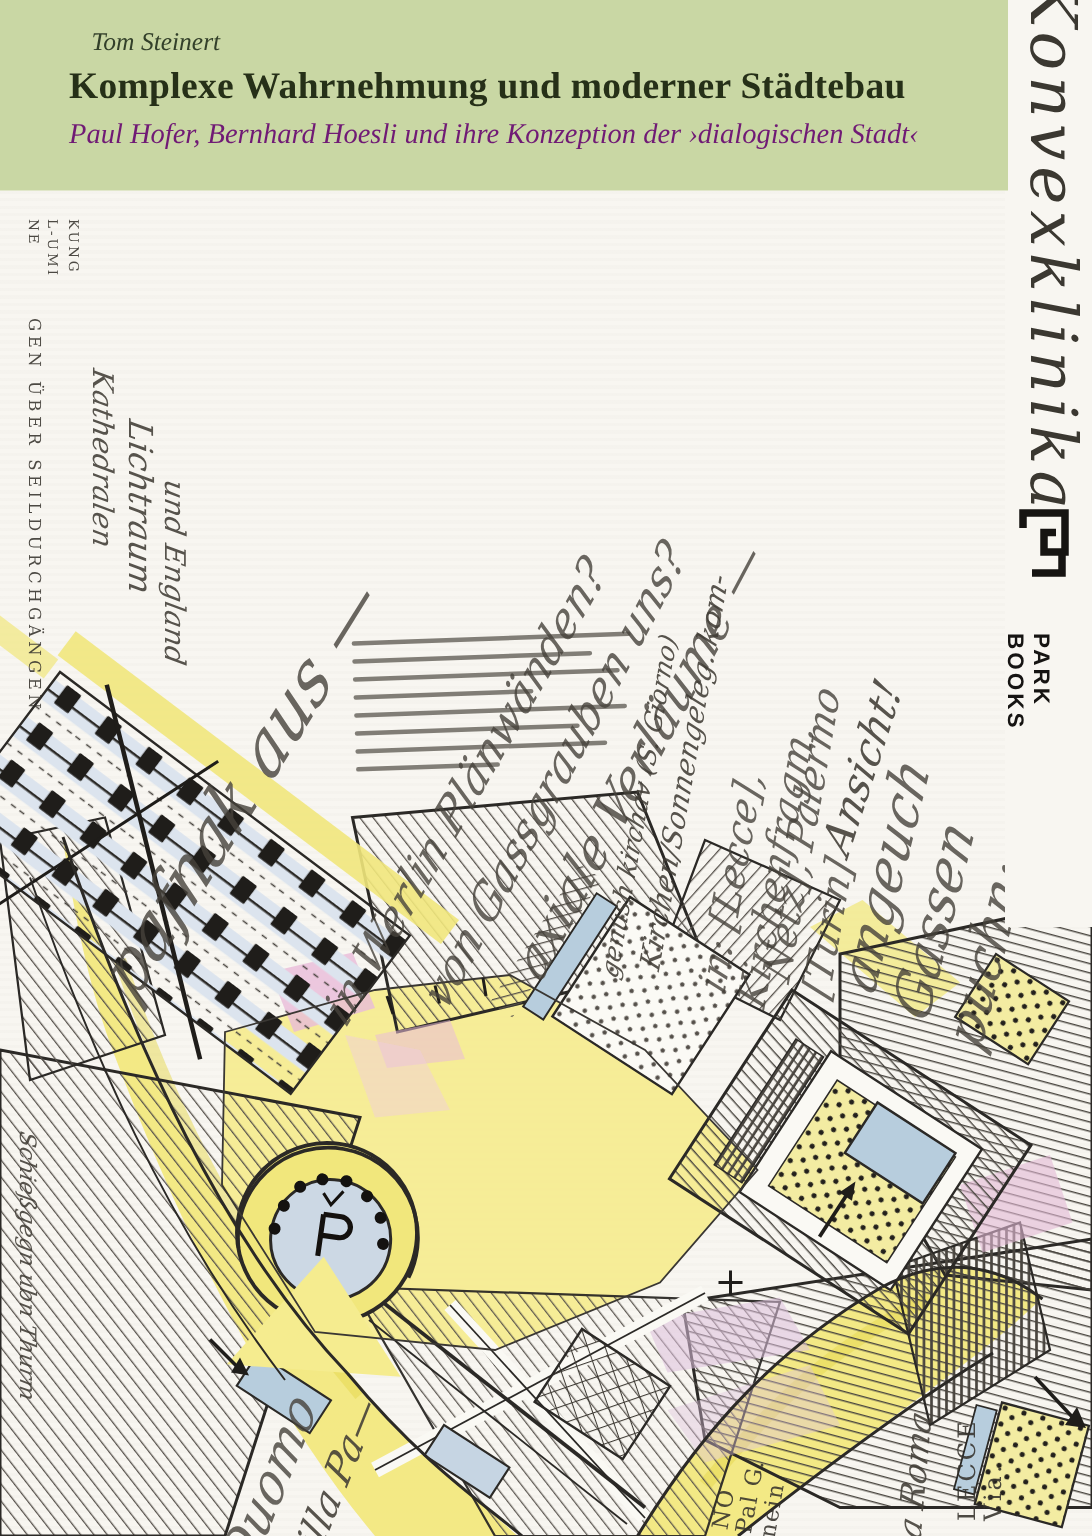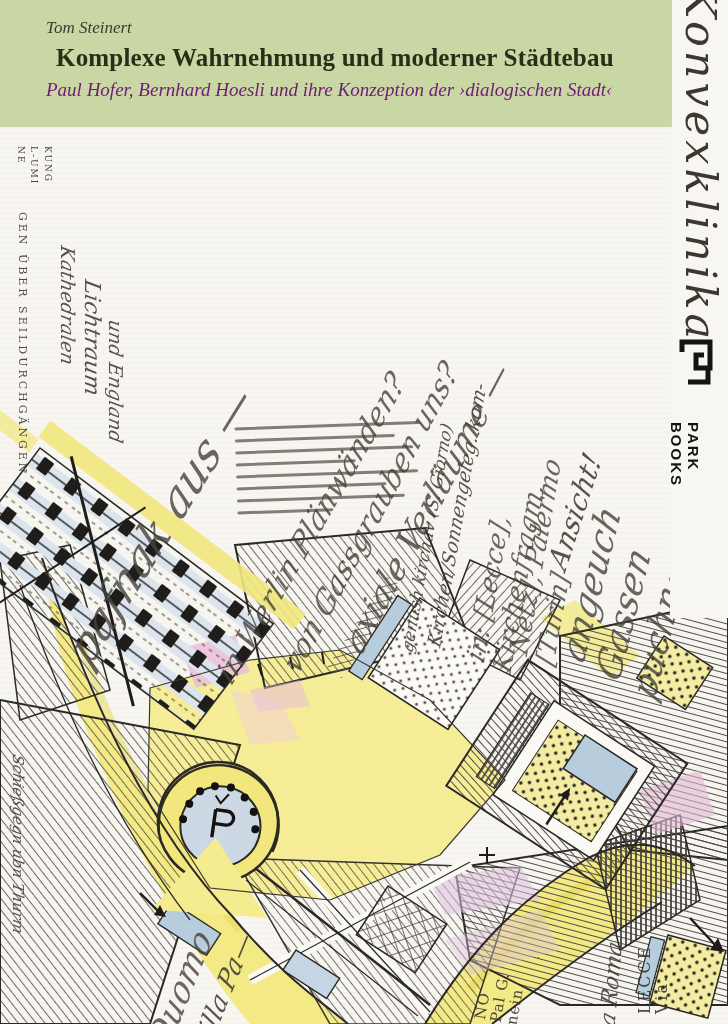--- a/index.html
+++ b/index.html
@@ -25,22 +25,22 @@
   .margin-strip{position:absolute;left:670px;top:0;width:58px;height:618px;background:var(--paper);z-index:3;}
   .margin-content{position:absolute;left:0;top:0;width:100%;height:100%;z-index:4;pointer-events:none;}
   .konvex{position:absolute;left:726px;top:-14px;transform:rotate(90deg);transform-origin:0 0;
       font-family:"DejaVu Serif",serif;font-style:italic;font-size:43px;color:#3b3831;letter-spacing:4px;}
   .pb-logo{position:absolute;left:674px;top:338px;}
   .pb-text{position:absolute;left:702px;top:422px;transform:rotate(90deg);transform-origin:0 0;
       font-family:"Liberation Sans",sans-serif;font-weight:bold;font-size:15px;letter-spacing:2px;color:#161412;}
   
   .band{position:absolute;left:0;top:0;width:672px;height:127px;background:var(--band-green);z-index:5;
       box-sizing:border-box;padding:18px 0 0 46px;}
-  .band .author{font-style:italic;font-size:17px;color:#33402a;margin:0 0 6px 0;}
-  .band .title{font-weight:bold;font-size:25px;color:var(--title-ink);margin:0 0 7px 10px;letter-spacing:.2px;}
+  .band .author{font-style:italic;font-size:17px;color:#33402a;margin:0 0 6px 15px;}
+  .band .title{font-weight:bold;font-size:25px;color:var(--title-ink);margin:0 0 7px 0;letter-spacing:.2px;}
   .band .subtitle{font-style:italic;font-size:19px;color:#701a75;margin:0;}
 </style>
 </head>
 <body>
 
 <div class="cover">
 
   <svg class="sketch" width="728" height="1024" viewBox="0 0 728 1024" aria-hidden="true">
     <defs>
       <pattern id="h1" width="7" height="7" patternUnits="userSpaceOnUse" patternTransform="rotate(42)">

